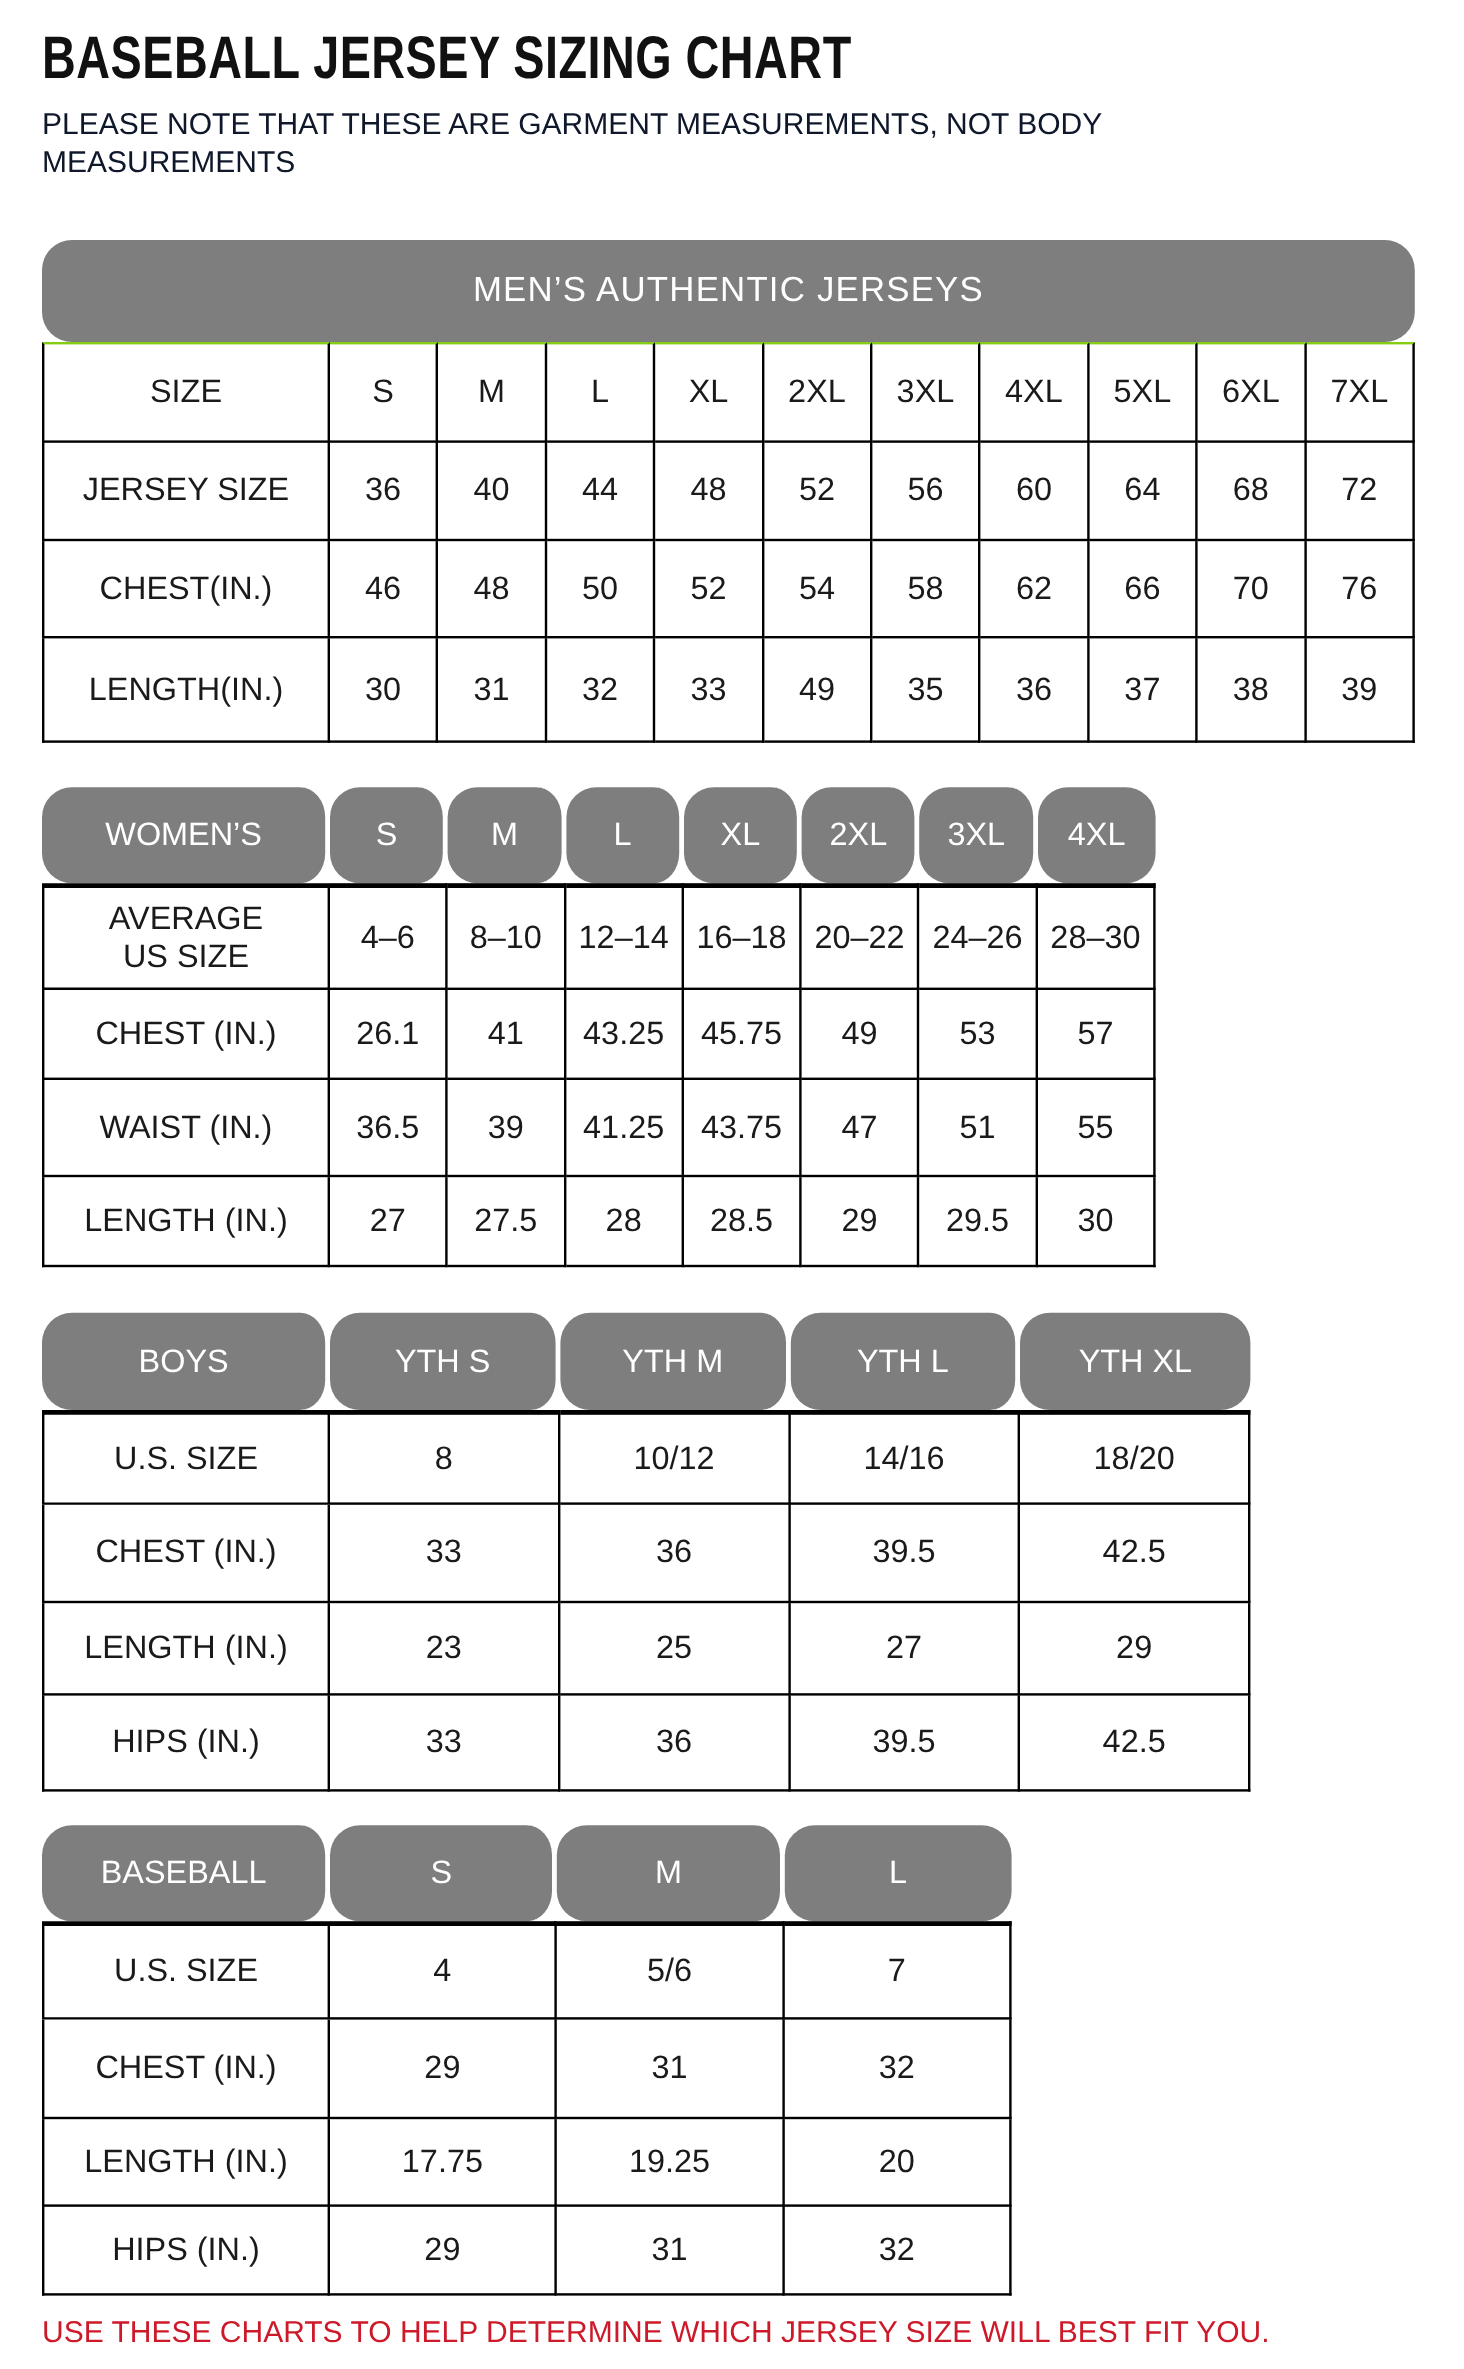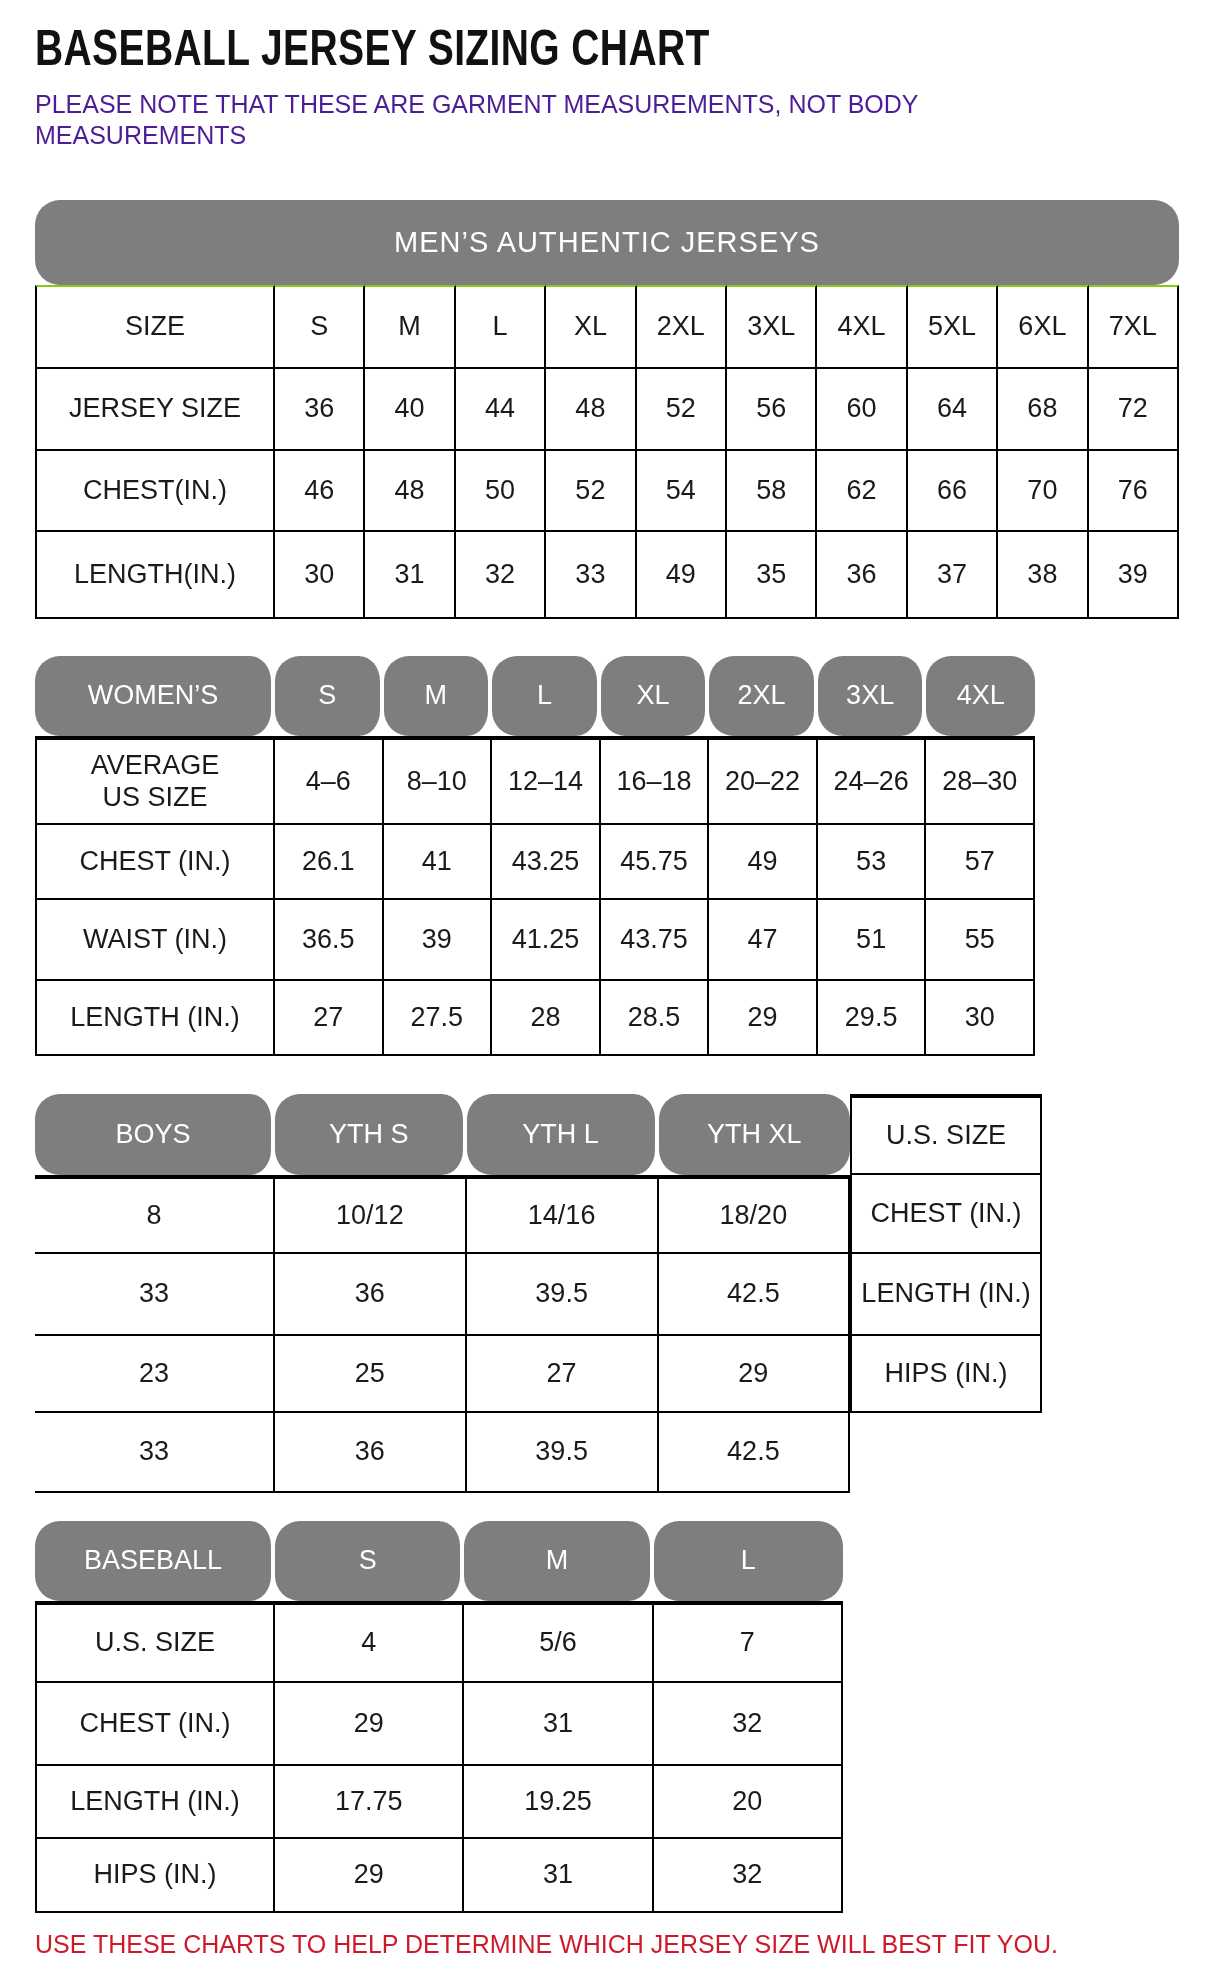--- a/index.html
+++ b/index.html
@@ -9,25 +9,25 @@
     font-family:"Liberation Sans",sans-serif;color:#161616;
     overflow:hidden;
   }
   .page-title{
     margin:0;font-size:50px;line-height:52px;font-weight:800;
     letter-spacing:0.5px;white-space:nowrap;color:#111111;
     transform:scaleX(0.78);transform-origin:left center;
   }
   .note{
     margin-top:15px;max-width:885px;
-    color:#4c1d95;font-size:25px;line-height:1.22;font-weight:400;
+    color:#0f172a;font-size:25px;line-height:1.22;font-weight:400;
   }
   .size-table{display:grid;}
   .mens{width:1144px;margin-top:50px;grid-template-columns:240px repeat(10,1fr);grid-template-rows:85px 84px 82px 81px 87px;}
-  .womens{width:1000px;margin-top:37px;grid-template-columns:240px repeat(7,1fr);grid-template-rows:80px 89px 75px 81px 75px;}
+  .womens{width:928px;margin-top:37px;grid-template-columns:240px repeat(7,1fr);grid-template-rows:80px 89px 75px 81px 75px;}
   .boys{width:1007px;margin-top:38px;grid-template-columns:240px repeat(4,1fr);grid-template-rows:81px 79px 82px 77px 80px;}
   .preschool{width:808px;margin-top:28px;grid-template-columns:240px repeat(3,1fr);grid-template-rows:80px 82px 83px 73px 74px;}
   .cell,.hdr{
     box-sizing:border-box;display:flex;align-items:center;justify-content:center;
     text-align:center;font-size:27px;white-space:pre-line;line-height:1.15;
   }
   .cell{
     border-right:2px solid #000;border-bottom:2px solid #000;color:#1a1a1a;
   }
   .cell.first{border-left:2px solid #000;}
@@ -134,20 +134,21 @@
       <div class="cell">27.5</div>
       <div class="cell">28</div>
       <div class="cell">28.5</div>
       <div class="cell">29</div>
       <div class="cell">29.5</div>
       <div class="cell">30</div>
     </div>
     <div class="size-table boys">
       <div class="hdr gap">BOYS</div>
       <div class="hdr gap">YTH S</div>
+      <div class="hdr gap">YTH M</div>
       <div class="hdr gap">YTH L</div>
       <div class="hdr">YTH XL</div>
       <div class="cell first row1">U.S. SIZE</div>
       <div class="cell row1">8</div>
       <div class="cell row1">10/12</div>
       <div class="cell row1">14/16</div>
       <div class="cell row1">18/20</div>
       <div class="cell first">CHEST (IN.)</div>
       <div class="cell">33</div>
       <div class="cell">36</div>

